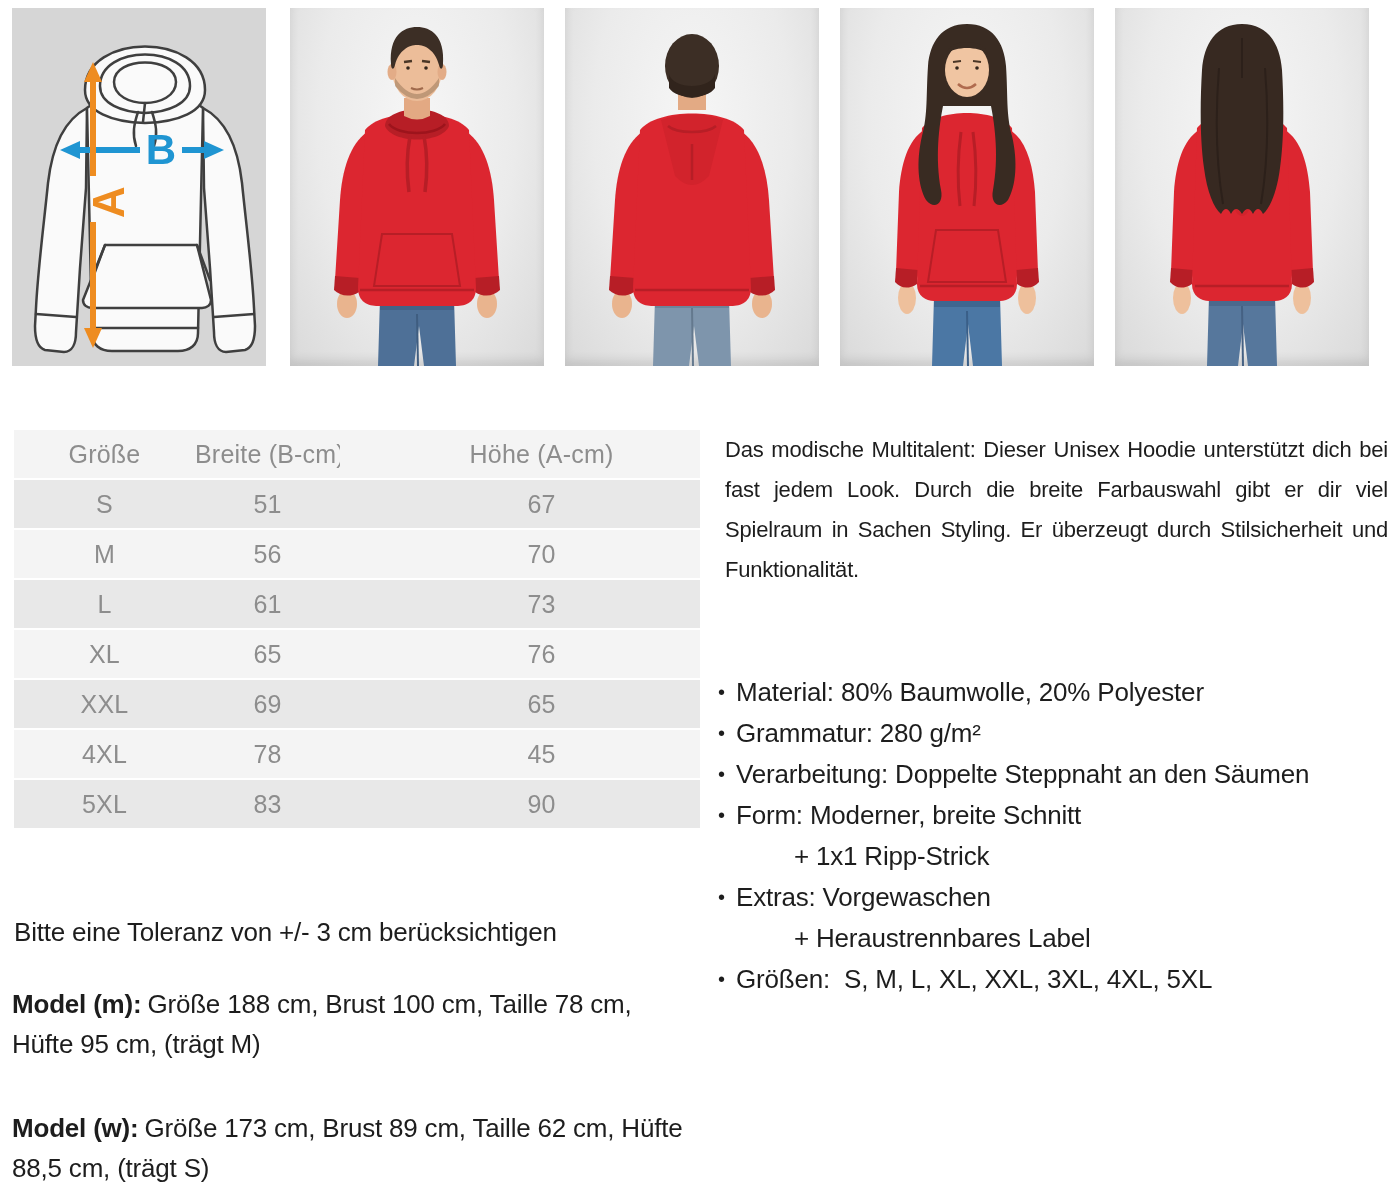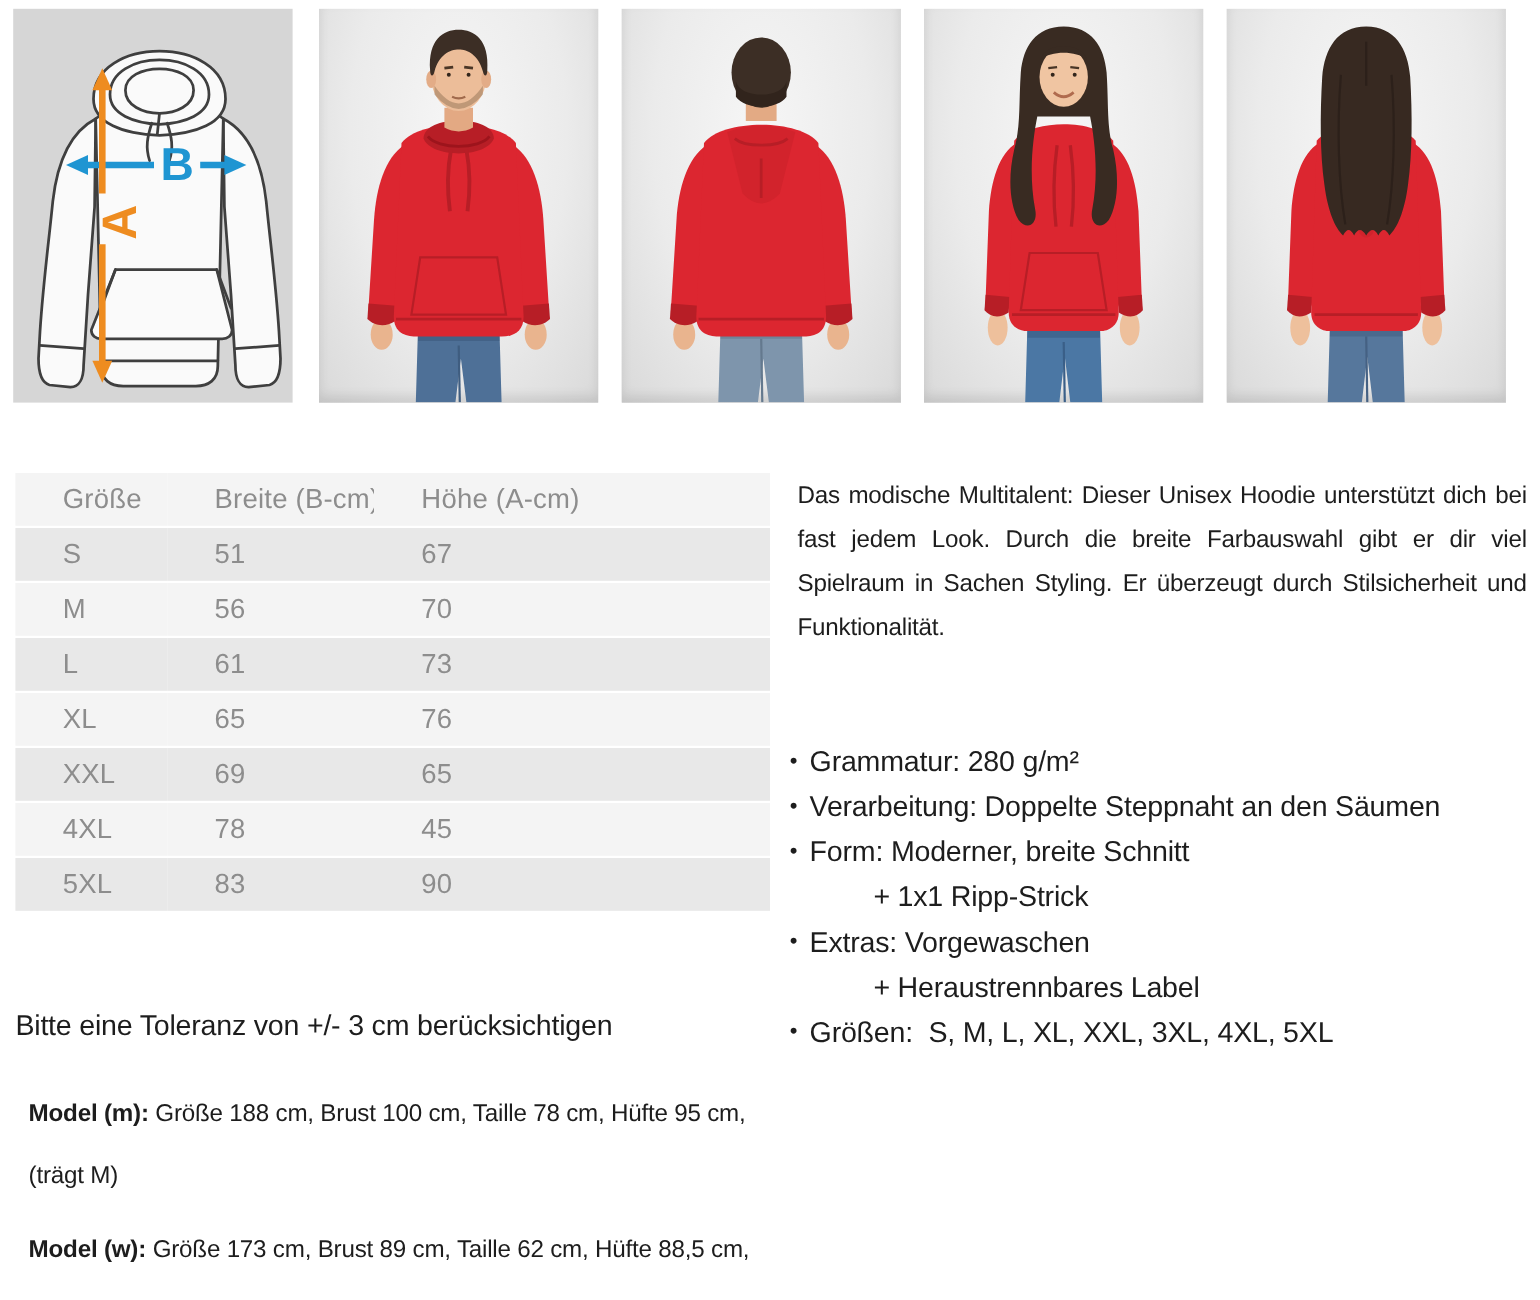--- a/index.html
+++ b/index.html
@@ -27,29 +27,29 @@
   .photo{background:radial-gradient(ellipse at 50% 32%,#f6f6f6 0%,#ebebeb 55%,#d9d9d9 100%);
          box-shadow:inset 0 -6px 10px rgba(0,0,0,0.10);}
   .panel svg{display:block;width:254px;height:358px;}
   
   table.size-table{
     position:absolute;left:14px;top:428px;width:686px;table-layout:fixed;
     border-collapse:separate;border-spacing:0 2px;
     font-size:25px;color:var(--table-text-gray);letter-spacing:0.2px;
   }
   table.size-table th,table.size-table td{
-    font-weight:normal;text-align:left;height:48px;padding:0 0 0 43px;
+    font-weight:normal;text-align:center;height:48px;padding:0 0 0 43px;
     overflow:hidden;white-space:nowrap;
   }
   table.size-table thead tr{background:#f4f4f4;}
   table.size-table tbody tr:nth-child(odd){background:#e8e8e8;}
   table.size-table tbody tr:nth-child(even){background:#f4f4f4;}
   
   .tolerance{position:absolute;left:14px;top:917px;font-size:26px;letter-spacing:-0.2px;}
-  .model-note{position:absolute;left:26px;width:678px;margin:0;font-size:22px;line-height:56px;letter-spacing:-0.2px;}
+  .model-note{position:absolute;left:12px;width:678px;margin:0;font-size:26px;line-height:40px;letter-spacing:-0.2px;}
   .model-note b{font-weight:bold;margin-right:6px;}
   .model-note.m{top:984px;}
   .model-note.w{top:1108px;}
   
   .desc-intro{
     position:absolute;left:725px;top:430px;width:663px;margin:0;
     font-size:22px;line-height:40px;text-align:justify;letter-spacing:-0.2px;
   }
   ul.features{
     position:absolute;left:718px;top:672px;width:678px;margin:0;padding:0;list-style:none;
@@ -286,20 +286,21 @@
   <div class="tolerance">Bitte eine Toleranz von +/- 3 cm berücksichtigen</div>
 
   <p class="model-note m"><b>Model (m):</b><span>Größe 188 cm, Brust 100 cm, Taille 78 cm, Hüfte 95 cm, (trägt M)</span></p>
 
   <p class="model-note w"><b>Model (w):</b><span>Größe 173 cm, Brust 89 cm, Taille 62 cm, Hüfte 88,5 cm, (trägt S)</span></p>
 
   <p class="desc-intro">Das modische Multitalent: Dieser Unisex Hoodie unterstützt dich bei fast jedem Look. Durch die breite Farbauswahl gibt er dir viel Spielraum in Sachen Styling. Er überzeugt durch Stilsicherheit und Funktionalität.</p>
 
   <ul class="features">
 
+      <li><span>Material: 80% Baumwolle, 20% Polyester</span></li>
 
       <li><span>Grammatur: 280 g/m²</span></li>
 
       <li><span>Verarbeitung: Doppelte Steppnaht an den Säumen</span></li>
 
       <li><span>Form: Moderner, breite Schnitt</span></li>
 
       <li class="indent"><span>+ 1x1 Ripp-Strick</span></li>
 
       <li><span>Extras: Vorgewaschen</span></li>

